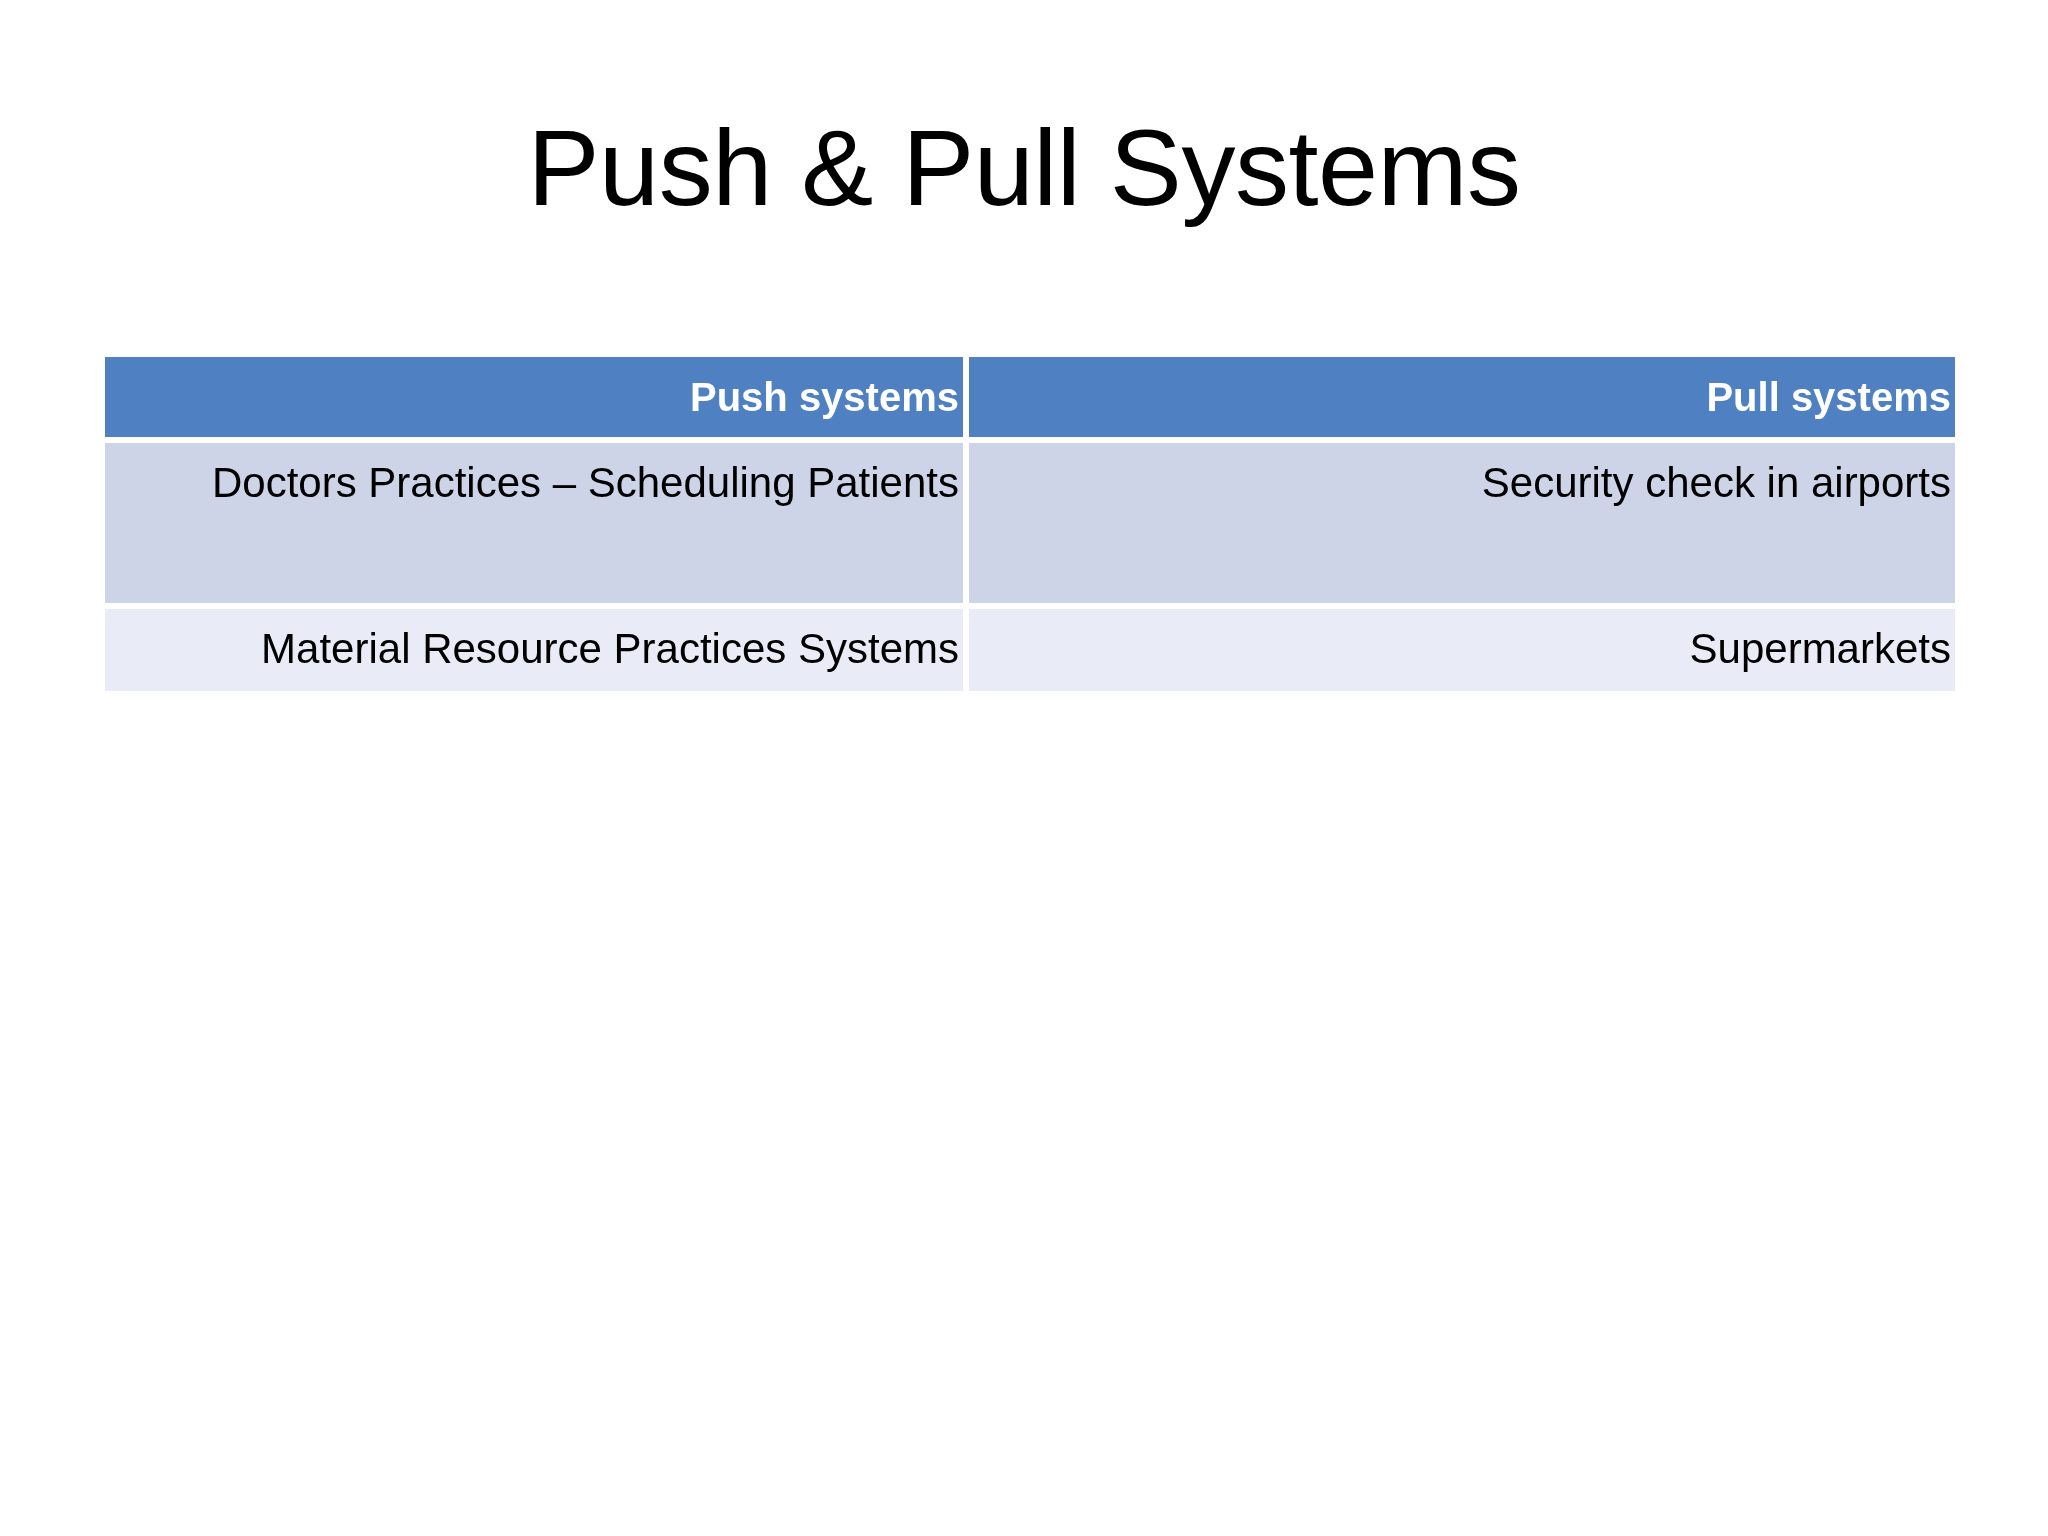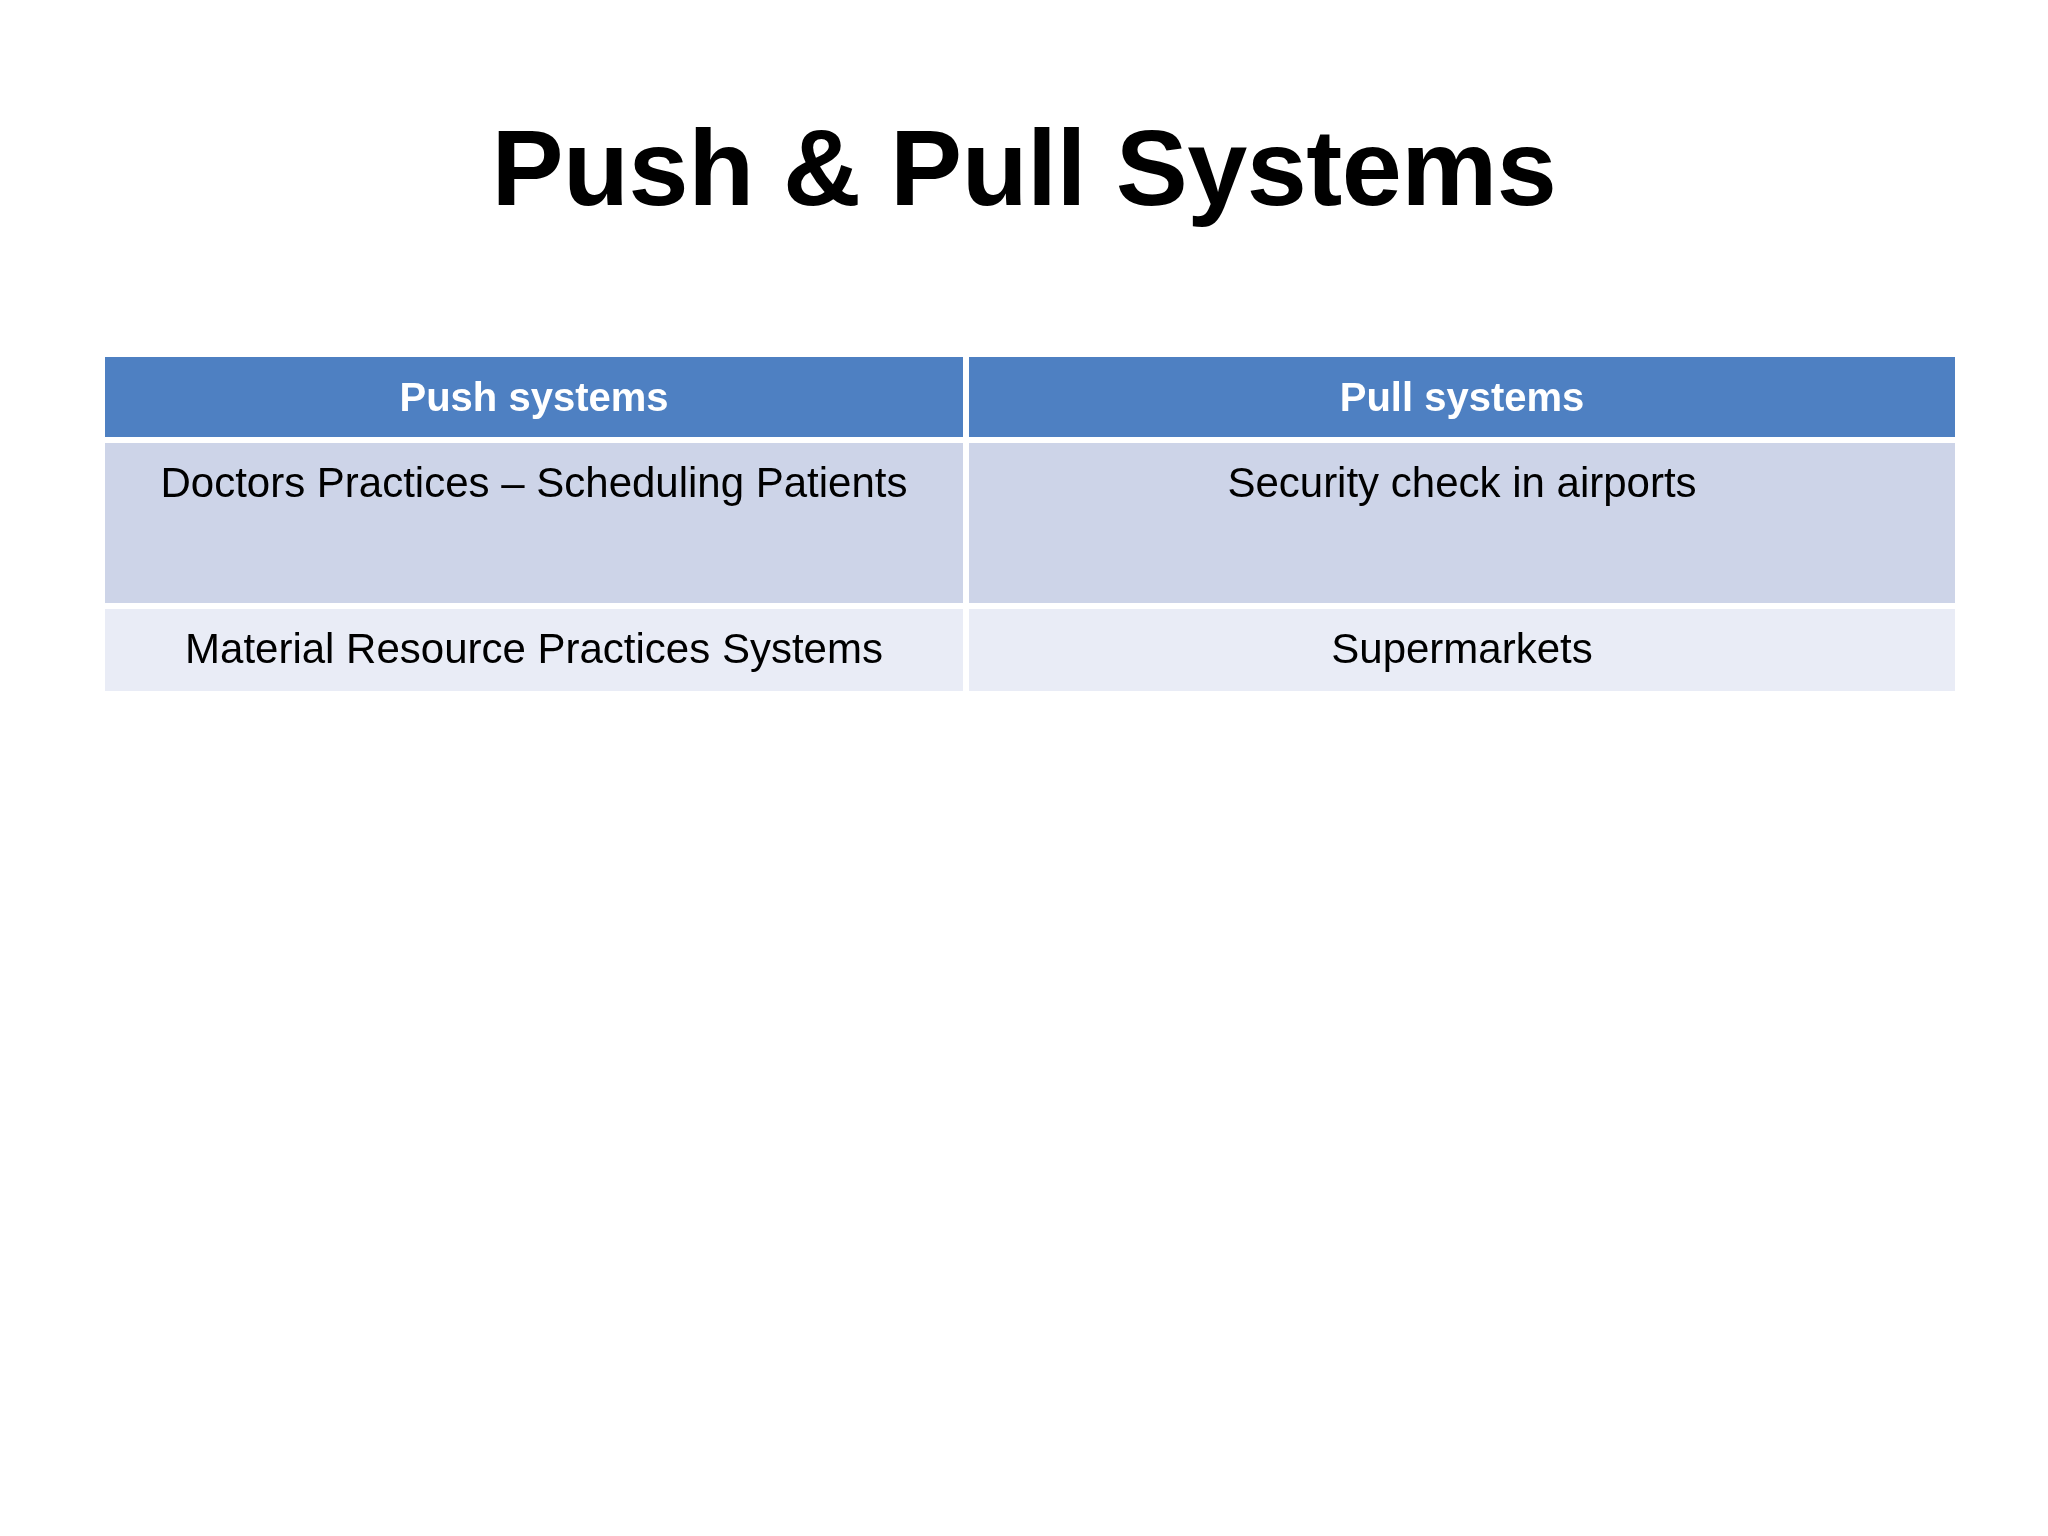--- a/index.html
+++ b/index.html
@@ -23,21 +23,21 @@
 
   
   .slide-title {
     position: absolute;
     left: 0;
     top: 108px;
     width: 2048px;
     text-align: center;
     font-size: 108px;
     line-height: 1.12;
-    font-weight: 700;
+    font-weight: 400;
     color: #000000;
     letter-spacing: -0.5px;
     white-space: nowrap;
   }
 
   
   .table-wrap {
     position: absolute;
     left: 105px;
     top: 357px;
@@ -52,21 +52,21 @@
     margin: -6px;
   }
 
   table.ppt-table col.col-push { width: 858px; }
   table.ppt-table col.col-pull { width: 986px; }
 
   table.ppt-table th,
   table.ppt-table td {
     padding: 0 4px;
     vertical-align: top;
-    text-align: center;
+    text-align: right;
     font-weight: 400;
   }
 
   
   table.ppt-table thead th {
     height: 80px;
     background: #4E80C2;
     color: #FFFFFF;
     font-size: 40px;
     font-weight: bold;

